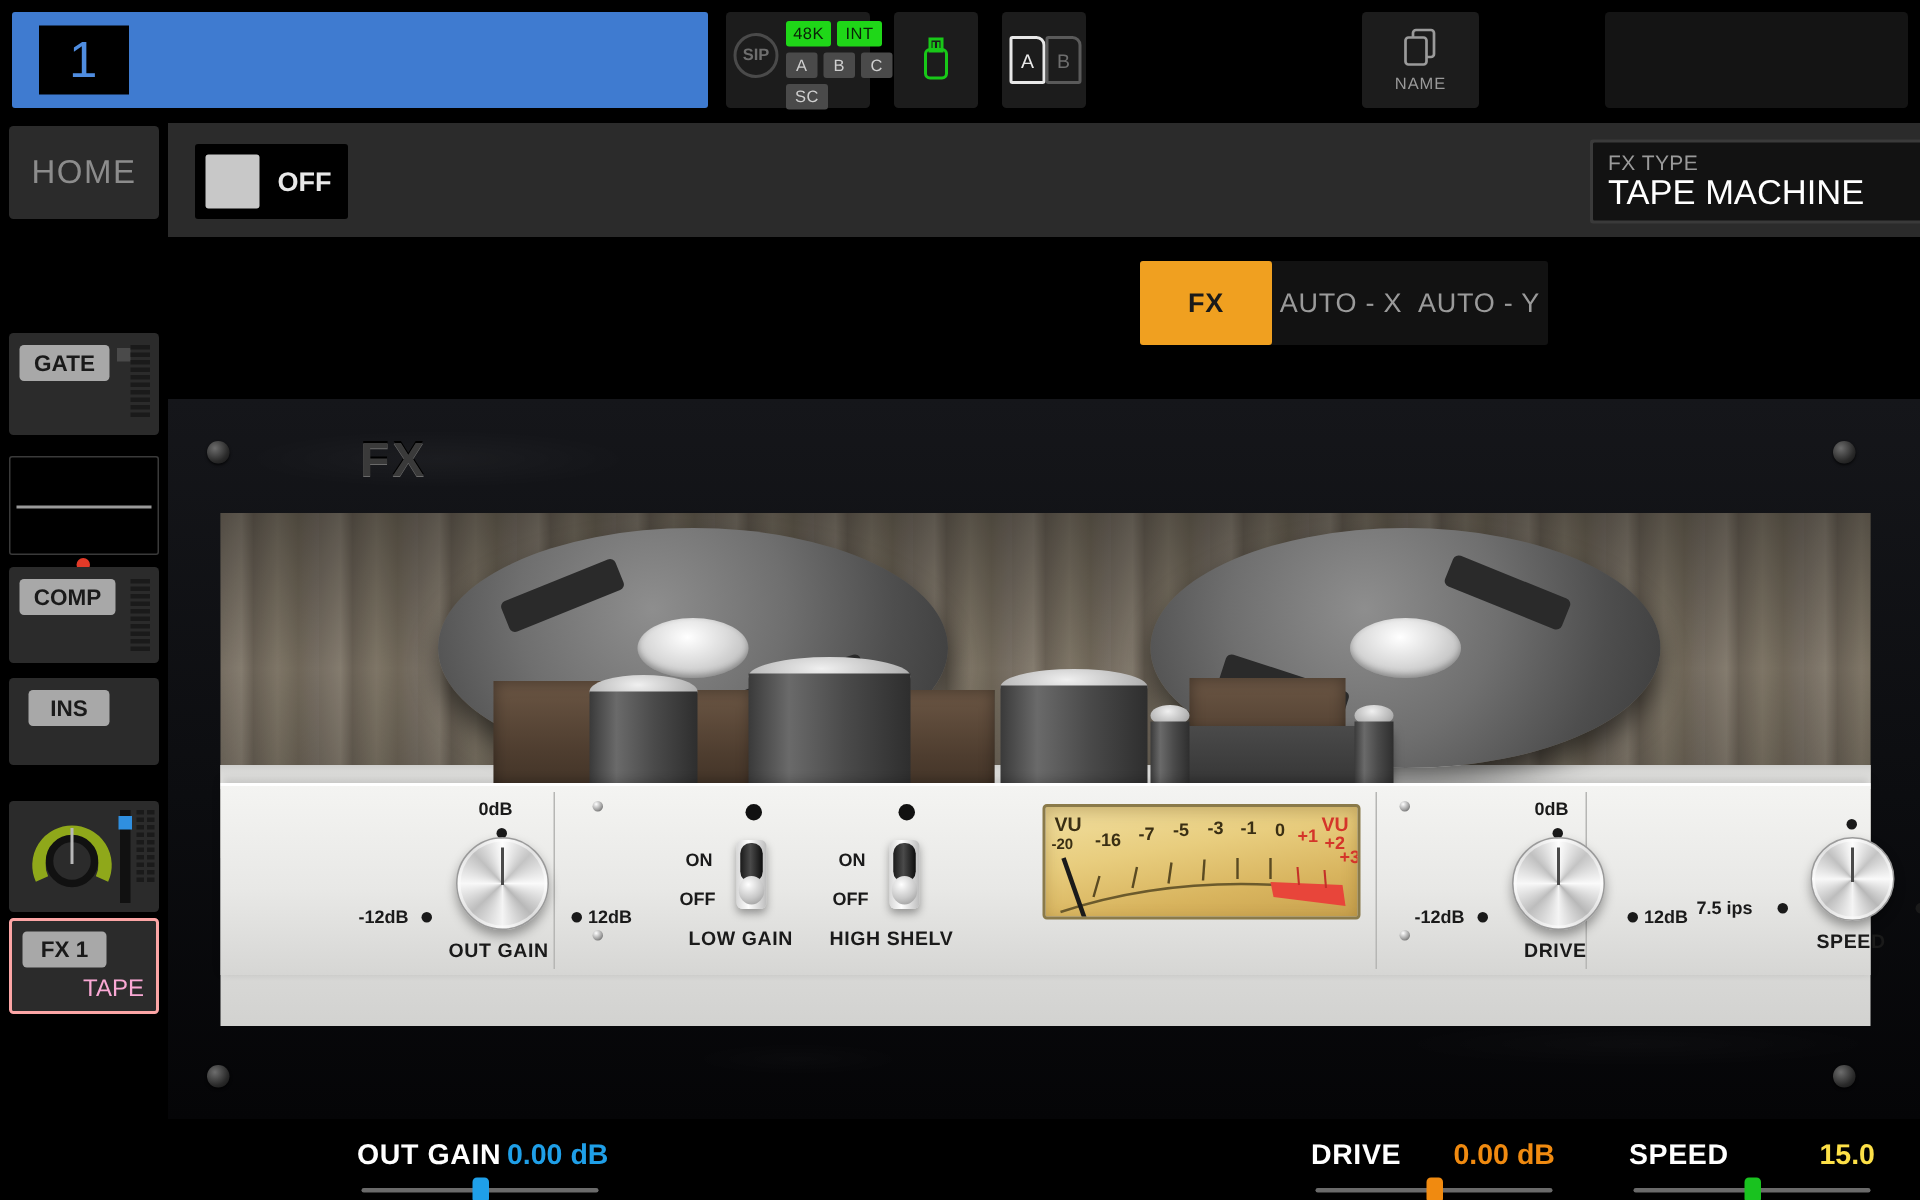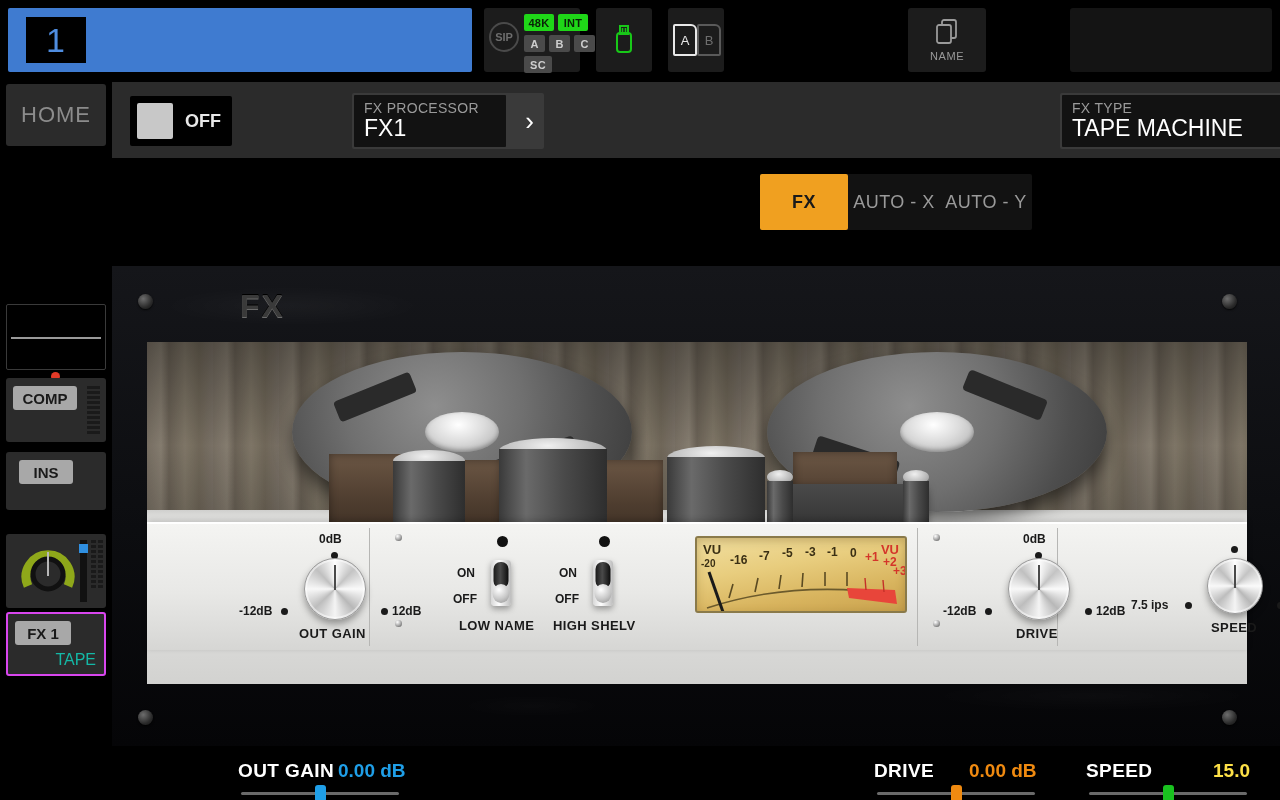--- a/index.html
+++ b/index.html
@@ -28,21 +28,21 @@
   .g-status { left: 484px; width: 96px; }
   .sip {
     position: absolute; left: 5px; top: 14px; width: 30px; height: 30px;
     border: 2px solid #4a4a4a; border-radius: 50%;
     display: flex; align-items: center; justify-content: center;
     color: #6e6e6e; font-size: 11px; font-weight: bold;
   }
   .badge {
     position: absolute; border-radius: 2px; display: flex;
     align-items: center; justify-content: center;
-    font-size: 11px; font-weight: bold; letter-spacing: .3px;
+    font-size: 11px; font-weight: normal; letter-spacing: .3px;
   }
   .badge.grn { background: #1fd718; color: #0a2208; }
   .badge.gry { background: #4a4a4a; color: #cfcfcf; }
   .g-usb { left: 596px; width: 56px; }
   .usb-ic { position: absolute; left: 50%; top: 50%; transform: translate(-50%,-50%); }
   .g-ab { left: 668px; width: 56px; }
   .ab-card {
     position: absolute; top: 16px; width: 24px; height: 32px;
     border-radius: 2px 6px 2px 2px;
     display: flex; align-items: center; justify-content: center;
@@ -89,24 +89,24 @@
   .fader-mini {
     position: absolute; left: 74px; top: 6px; width: 7px; height: 62px; background: #111;
   }
   .fader-mini b {
     position: absolute; left: -1px; top: 4px; width: 9px; height: 9px;
     background: #2f8fe0; display: block;
   }
   .meter-grid { position: absolute; left: 85px; top: 6px; display: grid; grid-template-columns: 5px 5px; gap: 2px; }
   .meter-grid i { width: 5px; height: 3px; background: #1a1a1a; display: block; }
   .rail-fx {
-    background: #2b2b2b; border: 2px solid #d946ef;
+    background: #2b2b2b; border: 2px solid #fca5a5;
   }
   .fx-tape {
-    position: absolute; right: 8px; bottom: 5px; color: #14b8a6; font-size: 16px;
+    position: absolute; right: 8px; bottom: 5px; color: #f9a8d4; font-size: 16px;
   }
   .busbox {
     position: absolute; left: 6px; top: 686px; width: 100px; height: 58px;
     background: #1a1a1a; border-radius: 2px; overflow: hidden;
   }
   .bus-bars { position: absolute; left: 10px; top: 6px; display: flex; gap: 2px; align-items: flex-end; }
   .bus-bars i { width: 3px; height: 34px; background: #555; display: block; }
 
   
   .fxhdr { position: absolute; left: 112px; top: 82px; width: 1168px; height: 76px; background: #2b2b2b; }
@@ -283,20 +283,36 @@
       <div class="tools-lbl">NAME</div>
     </div>
 
     <div class="tb-group g-blank"></div>
   </div>
 
   <div class="rail">
     <div class="rail-card rail-home">HOME</div>
 
 
+    <div class="rail-card" style="top:140px;height:68px;">
+      <div class="pill big" style="left:7px;top:8px;width:60px;height:24px;">GATE</div>
+      <div style="position:absolute;left:72px;top:10px;width:9px;height:9px;background:#4a4a4a;"></div>
+      <div class="ladder" style="right:6px;top:8px;">
+        <i></i>
+          <i></i>
+          <i></i>
+          <i></i>
+          <i></i>
+          <i></i>
+          <i></i>
+          <i></i>
+          <i></i>
+          <i></i>
+      </div>
+    </div>
 
     <div class="eqbox">
       <div class="eqline"></div>
     </div>
     <div class="reddot"></div>
 
     <div class="rail-card" style="top:296px;height:64px;">
       <div class="pill big" style="left:7px;top:8px;width:64px;height:24px;">COMP</div>
       <div class="ladder" style="right:6px;top:8px;">
         <i></i>
@@ -378,27 +394,20 @@
 
     </div>
   </div>
 
   <div class="fxhdr">
     <div class="toggle-off">
       <div class="toggle-sq"></div>
       <div class="toggle-txt">OFF</div>
     </div>
 
-    <div class="sel-box" style="left:240px;top:11px;width:192px;height:56px;">
-      <div class="sel-inner" style="width:152px;">
-        <div class="sel-cap">FX PROCESSOR</div>
-        <div class="sel-val">FX1</div>
-      </div>
-      <div class="chev-r">›</div>
-    </div>
 
     <div class="tabs">
       <div class="tab active">FX</div>
       <div class="tab idle">AUTO - X</div>
       <div class="tab idle">AUTO - Y</div>
     </div>
 
     <div class="sel-box" style="left:948px;top:11px;width:312px;height:56px;">
       <div class="sel-inner" style="width:268px;">
         <div class="sel-cap">FX TYPE</div>
@@ -490,21 +499,21 @@
       </div>
 
       <div class="switch-wrap" style="left:286px;top:6px;width:140px;">
         <div class="sw-led" style="left:64px;top:6px;"></div>
         <div class="sw-onoff" style="left:24px;top:36px;">ON</div>
         <div class="sw-onoff" style="left:20px;top:62px;">OFF</div>
         <div class="sw-body" style="position:absolute;left:58px;top:30px;">
           <div class="sw-lever" style="top:2px;height:26px;"></div>
           <div class="sw-tip" style="top:24px;"></div>
         </div>
-        <div class="kname" style="left:26px;top:88px;">LOW NAME</div>
+        <div class="kname" style="left:26px;top:88px;">LOW GAIN</div>
       </div>
 
       <div class="switch-wrap" style="left:388px;top:6px;width:148px;">
         <div class="sw-led" style="left:64px;top:6px;"></div>
         <div class="sw-onoff" style="left:24px;top:36px;">ON</div>
         <div class="sw-onoff" style="left:20px;top:62px;">OFF</div>
         <div class="sw-body" style="position:absolute;left:58px;top:30px;">
           <div class="sw-lever" style="top:2px;height:26px;"></div>
           <div class="sw-tip" style="top:24px;"></div>
         </div>

